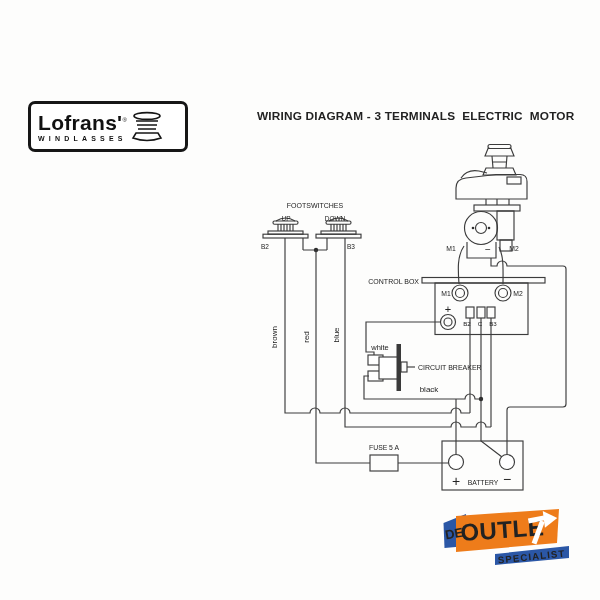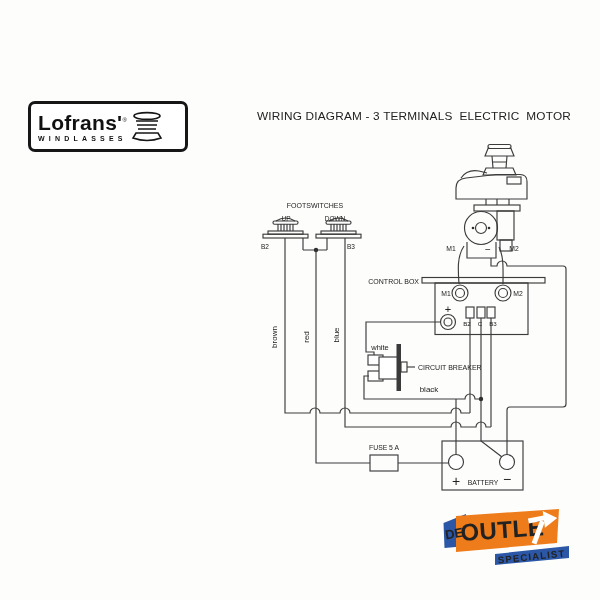--- a/index.html
+++ b/index.html
@@ -1,19 +1,19 @@
 <!DOCTYPE html>
 <html><head>
 <meta charset="utf-8">
 <style>
   html,body{margin:0;padding:0;background:#ffffff;width:600px;height:600px;overflow:hidden;
     font-family:"Liberation Sans", sans-serif;}
   #stage{position:relative;width:600px;height:600px;background:#fdfdfc;}
   
-  #title{position:absolute;left:257px;top:109px;font-size:11.8px;font-weight:400;
+  #title{position:absolute;left:257px;top:109px;font-size:11.8px;font-weight:700;
     letter-spacing:.2px;color:#222;white-space:pre;}
   
   #lofrans{position:absolute;left:28px;top:101px;width:143px;height:43px;
     border:3px solid #161616;border-radius:7px;display:flex;align-items:center;
     padding:1px 4px 1px 7px;box-sizing:content-box;background:#fff;}
   #lofrans .txt{display:flex;flex-direction:column;line-height:1;}
   #lofrans .brand{font-size:21px;font-weight:800;color:#111;letter-spacing:.3px;}
   #lofrans .reg{font-size:6px;vertical-align:super;font-weight:400;}
   #lofrans .sub{font-size:7px;font-weight:700;color:#111;letter-spacing:4.2px;margin-top:2px;}
   #lofrans svg{margin-left:2px;}

